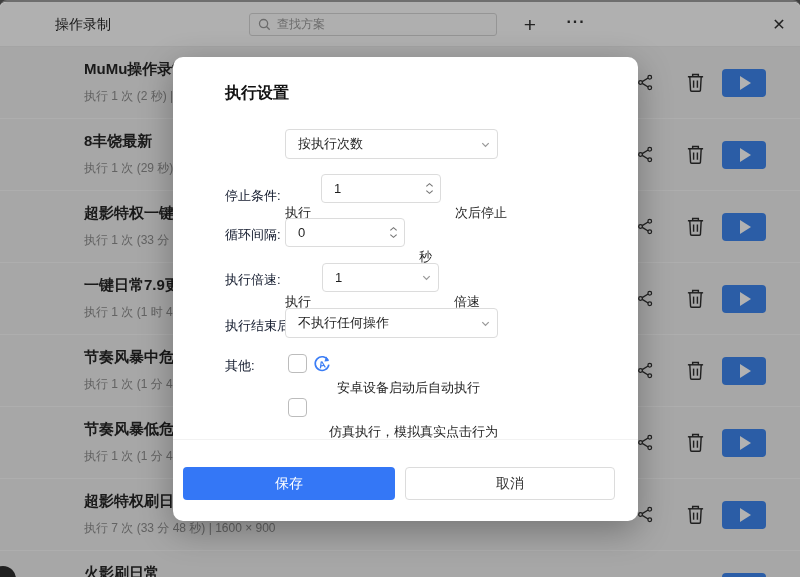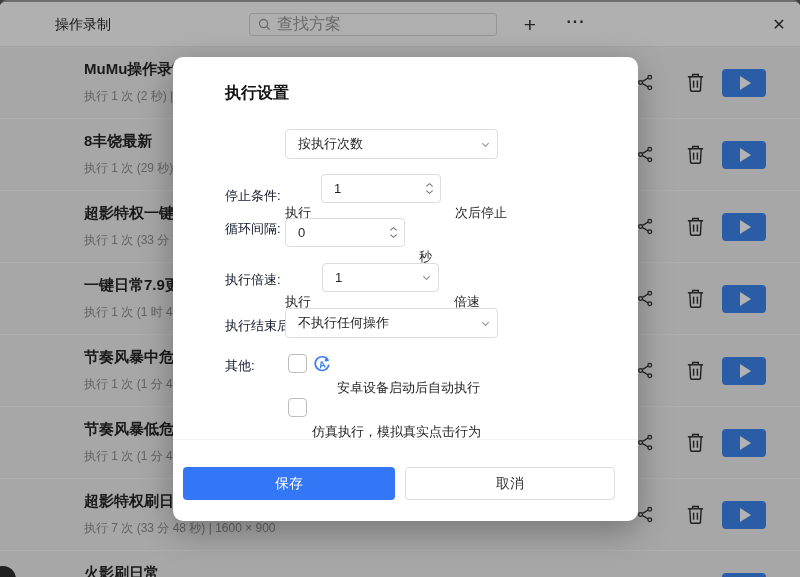--- a/index.html
+++ b/index.html
@@ -21,21 +21,21 @@
   }
   .topbar-title {
     position: absolute; left: 55px; top: 14px;
     font-size: 14px; font-weight: normal; color: #262626;
   }
   .searchbox {
     position: absolute; left: 249px; top: 11px; width: 248px; height: 23px;
     background: #fbfbfb; border: 1px solid #d6d6d6; border-radius: 3px;
     display: flex; align-items: center; padding: 0 8px; gap: 6px;
   }
-  .searchbox .ph { font-size: 16px; color: #9a9a9a; }
+  .searchbox .ph { font-size: 12px; color: #9a9a9a; }
   .tb-icon {
     position: absolute; top: 0; height: 45px; display: flex;
     align-items: center; justify-content: center; color: #333; cursor: pointer;
   }
   .tb-plus  { left: 516px; width: 28px; font-size: 21px; font-weight: 300; }
   .tb-more  { left: 556px; width: 40px; font-size: 16px; font-weight: bold; letter-spacing: 1px; padding-bottom: 6px;}
   .tb-close { left: 764px; width: 30px; font-size: 16px; }
 
   
   .list { position: absolute; left: 0; top: 45px; width: 100%; z-index: 0; }
@@ -321,21 +321,21 @@
               <path d="M1.5 4.5 L5 1.5 L8.5 4.5"></path>
             </svg>
           <svg viewBox="0 0 10 6" fill="none" stroke="#777" stroke-width="1.3">
               <path d="M1.5 1.5 L5 4.5 L8.5 1.5"></path>
             </svg>
         </span>
       </div>
       <span class="m-text" style="margin-left:4px">次后停止</span>
     </div>
 
-    <div class="m-label" style="top:163px">循环间隔:</div>
+    <div class="m-label" style="top:169px">循环间隔:</div>
     <div class="flexline" style="left:112px; top:161px; height:29px; gap:14px">
       <div class="ctl" style="position:static; width:120px; height:29px">
         <span class="val">0</span>
         <span class="spin">
           <svg viewBox="0 0 10 6" fill="none" stroke="#777" stroke-width="1.3">
               <path d="M1.5 4.5 L5 1.5 L8.5 4.5"></path>
             </svg>
           <svg viewBox="0 0 10 6" fill="none" stroke="#777" stroke-width="1.3">
               <path d="M1.5 1.5 L5 4.5 L8.5 1.5"></path>
             </svg>
@@ -368,21 +368,21 @@
     <div class="flexline" style="left:115px; top:297px; height:19px; gap:6px">
       <div class="checkbox"></div>
       <svg width="18" height="18" viewBox="0 0 20 20">
         <path d="M16.8 6 A 7.6 7.6 0 1 0 17.6 10.6" fill="none" stroke="#3b7df5" stroke-width="1.8"></path>
         <path d="M14.6 1.8 L17.8 6.6 L12.7 7.2 Z" fill="#3b7df5"></path>
         <text x="10" y="14.2" font-size="10.5" fill="#3b7df5" font-weight="bold" text-anchor="middle" font-family="Liberation Sans, sans-serif" transform="rotate(-12 10 10)">A</text>
       </svg>
       <span class="m-text">安卓设备启动后自动执行</span>
     </div>
 
-    <div class="flexline" style="left:115px; top:341px; height:19px; gap:5px">
+    <div class="flexline" style="left:115px; top:341px; height:19px; gap:22px">
       <div class="checkbox"></div>
       <span class="m-text">仿真执行，模拟真实点击行为</span>
     </div>
 
     <div class="footer-divider"></div>
     <div class="btn btn-save">保存</div>
     <div class="btn btn-cancel">取消</div>
   </div>
 </div>
 

